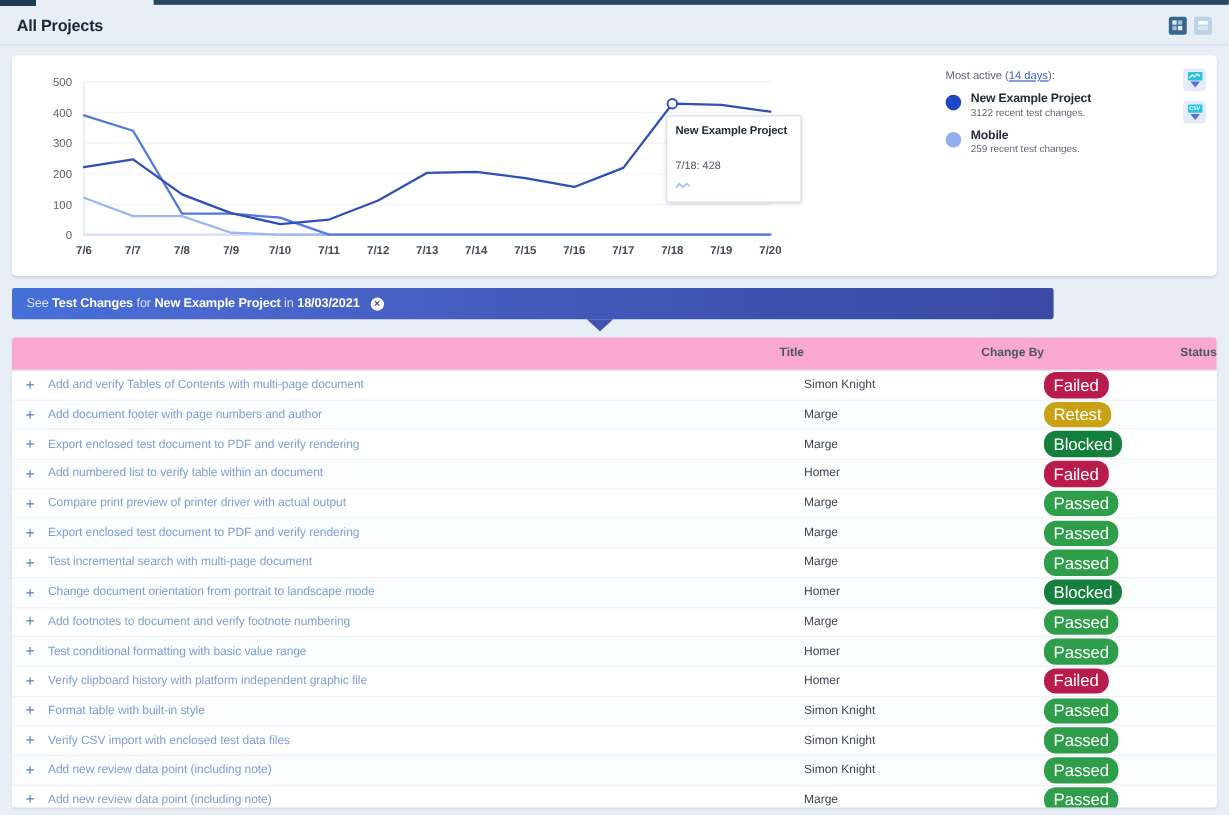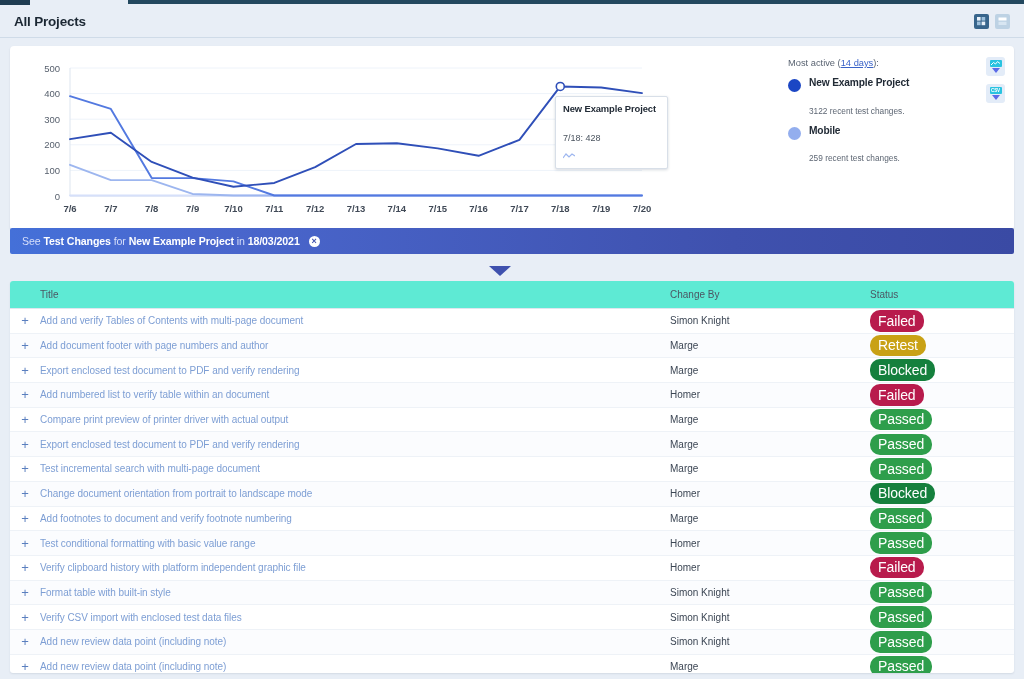--- a/index.html
+++ b/index.html
@@ -93,21 +93,21 @@
   .legend-row { display: flex; align-items: flex-start; margin-bottom: 8px; }
   .legend-dot {
     width: 13px; height: 13px; border-radius: 50%;
     margin-right: 8px; margin-top: 2px; flex: none;
   }
   .legend-name {
     font-size: 10.2px; font-weight: bold; color: #222b36;
     letter-spacing: -.15px; line-height: 1.15;
   }
   .legend-sub {
-    font-size: 8.3px; color: #5d6673; margin-top: 18px; line-height: 1.2;
+    font-size: 8.3px; color: #5d6673; margin-top: 1px; line-height: 1.2;
   }
 
   
   .dl-stack {
     position: absolute; right: 9px; top: 11px;
     display: flex; flex-direction: column; gap: 8px;
   }
   .dl-btn {
     width: 19px; height: 19px; border-radius: 3px;
     background: #e3ecf8;
@@ -123,22 +123,22 @@
   }
   .dl-arrow {
     width: 0; height: 0; margin-top: 1px;
     border-left: 4px solid transparent;
     border-right: 4px solid transparent;
     border-top: 5px solid #5b6ae8;
   }
 
   
   .banner {
-    position: absolute; top: 228px; left: 10px;
-    width: 1004px; height: 26px;
+    position: absolute; top: 240px; left: 10px;
+    width: 868px; height: 26px;
     background: linear-gradient(90deg, #4470d8 0%, #4a68cf 18%, #3f51ae 72%, #3a4aa4 100%);
     border-radius: 2px;
     display: flex; align-items: center;
     padding-left: 12px;
     color: #ffffff; font-size: 10.6px;
     letter-spacing: -.1px;
   }
   .banner b { font-weight: bold; }
   .banner .soft { color: #d7dffa; }
   .banner-close {
@@ -159,24 +159,24 @@
   .table-wrap {
     position: absolute; top: 281px; left: 10px;
     width: 1004px; height: 392px;
     background: #ffffff;
     border-radius: 3px;
     overflow: hidden;
     box-shadow: 0 1px 2px rgba(30,50,80,.10);
   }
   table { width: 100%; border-collapse: collapse; }
   thead th {
-    text-align: left;
-    font-size: 10px; font-weight: normal; color: #4c5663;
+    text-align: right;
+    font-size: 10px; font-weight: bold; color: #4c5663;
     padding: 8px 0 8px 0;
-    background: #5eead4;
+    background: #f9a8d4;
     border-bottom: 1px solid #dfe6ef;
   }
   th.c-plus  { width: 30px; }
   th.c-title { width: 630px; }
   th.c-by    { width: 200px; }
   th.c-status{ width: 144px; }
 
   tbody td {
     padding: 0; height: 24.7px;
     border-bottom: 1px solid #eef2f7;

